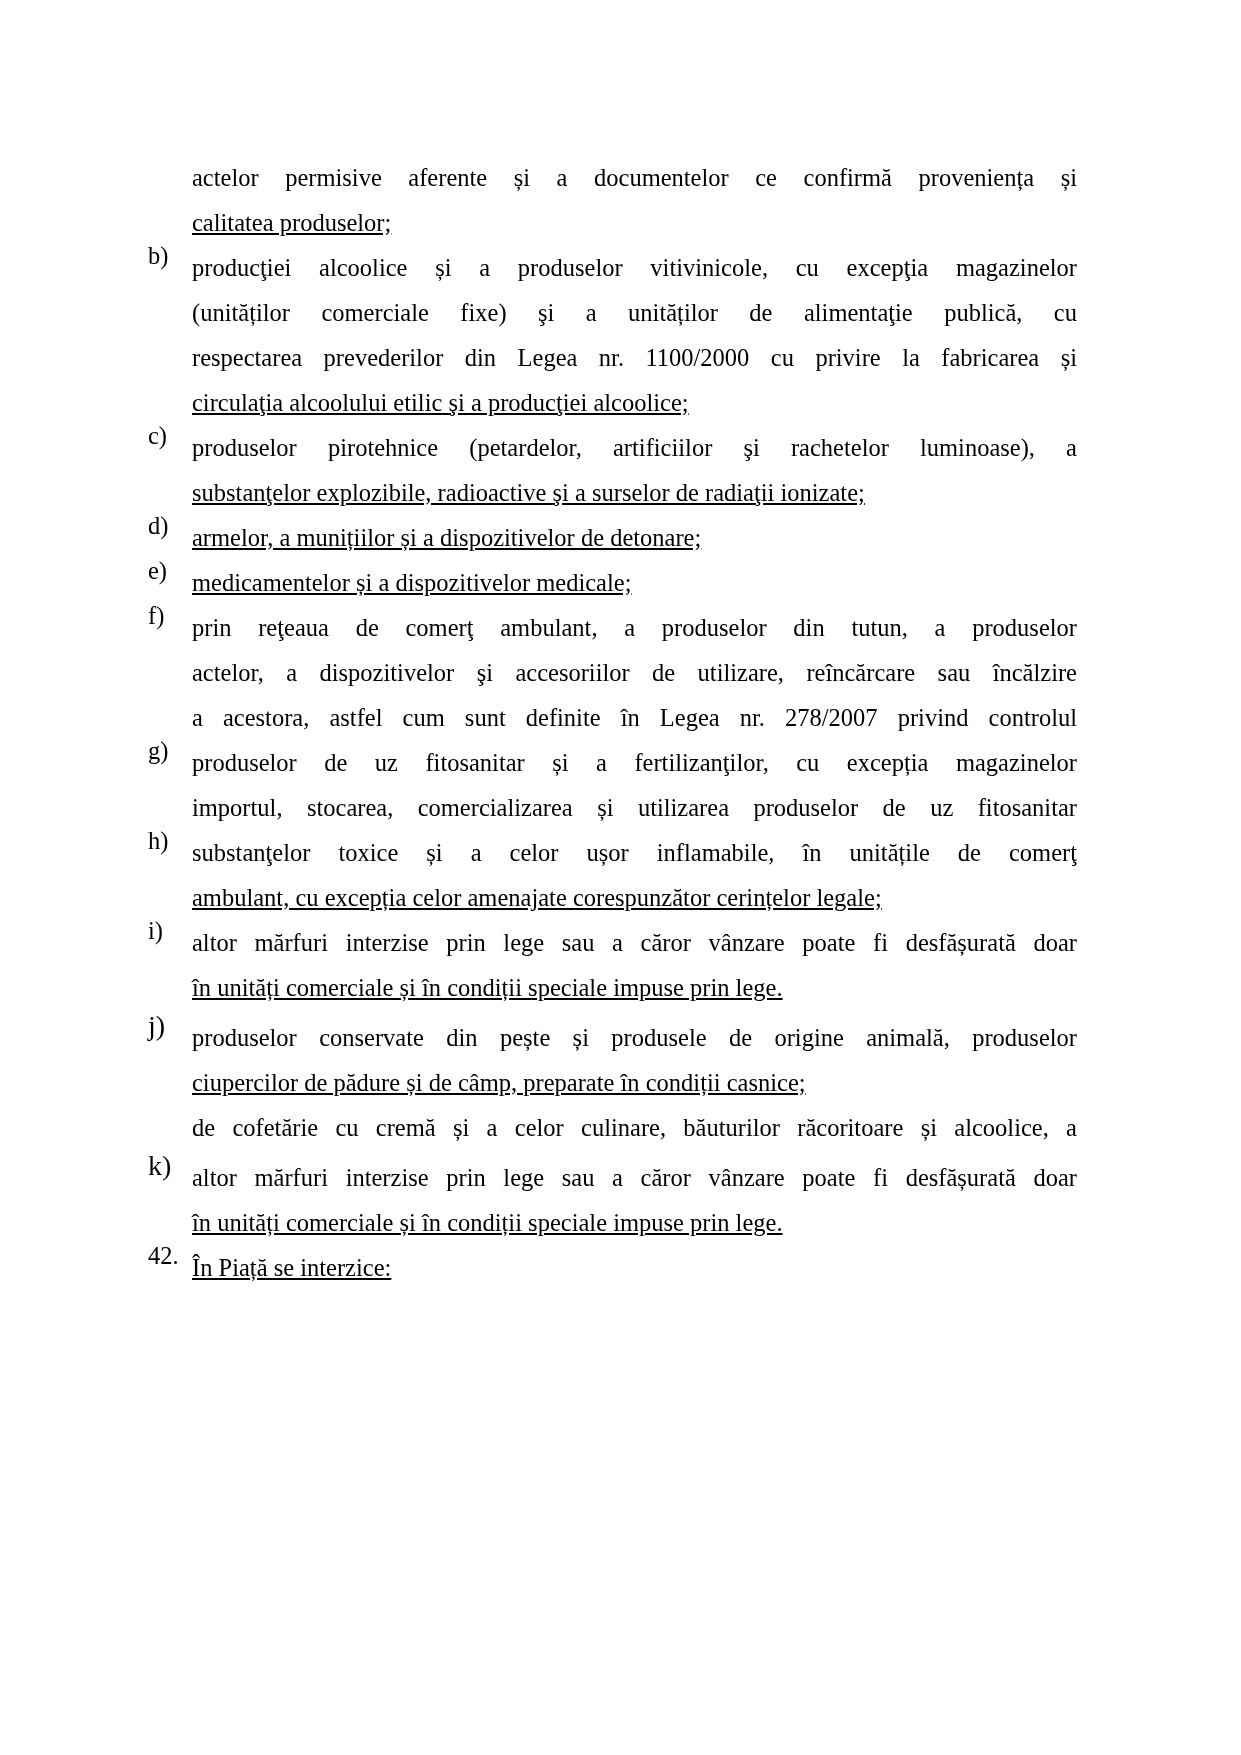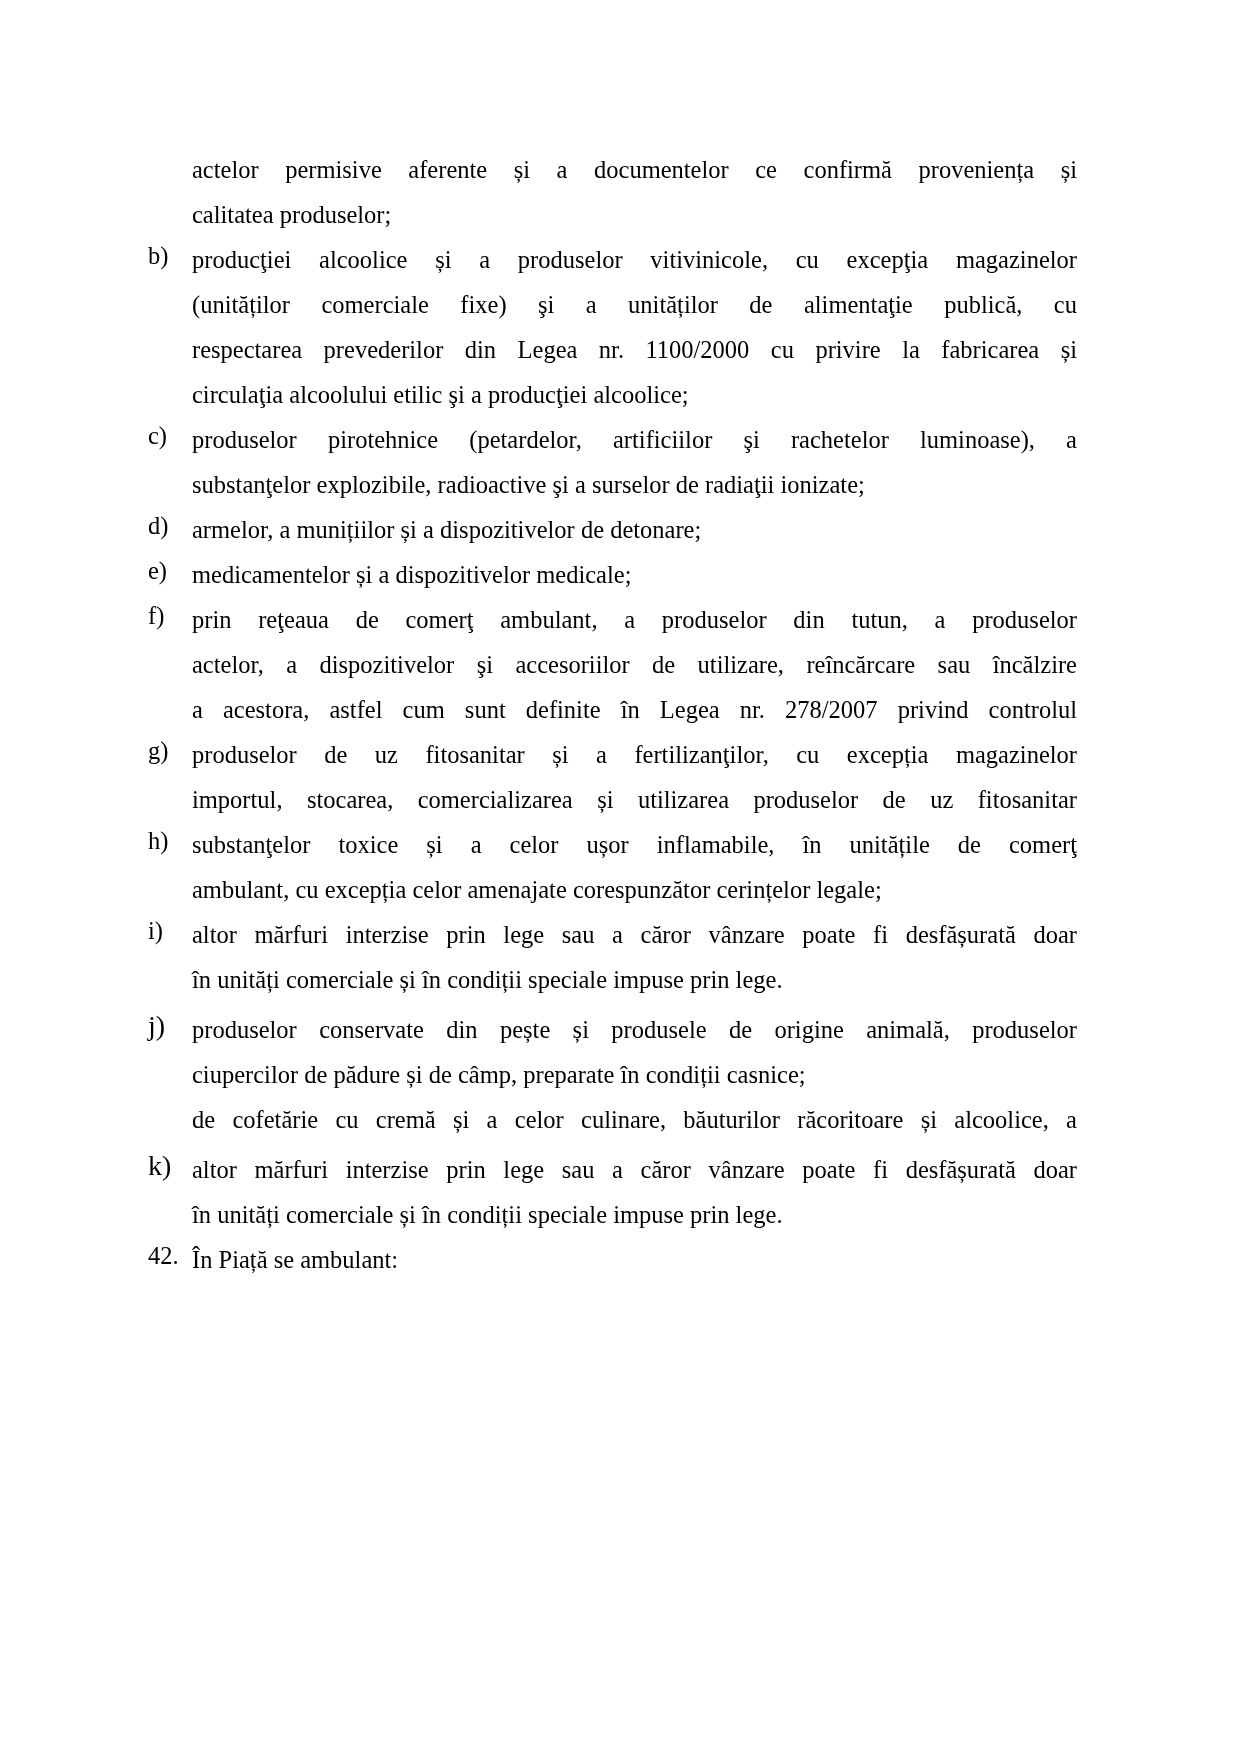--- a/index.html
+++ b/index.html
@@ -34,26 +34,27 @@
       top: 0;
       width: 44px;
     }
     .line .label.big {
       font-size: 28px;
     }
     .line .text {
       position: absolute;
       left: 44px;
       right: 0;
-      top: 4px;
+      top: 12px;
       text-align: justify;
       text-align-last: justify;
     }
     .line .text.last {
       text-align-last: left;
+      text-decoration: underline;
     }
     .gap {
       height: 5px;
     }
   </style>
 </head>
 <body>
 
 <div class="page">
 
@@ -149,16 +150,16 @@
   <div class="line">
     <span class="label big">k)</span>
     <span class="text">altor mărfuri interzise prin lege sau a căror vânzare poate fi desfășurată doar</span>
   </div>
   <div class="line">
     <span class="text last">în unități comerciale și în condiții speciale impuse prin lege.</span>
   </div>
 
   <div class="line">
     <span class="label">42.</span>
-    <span class="text last">În Piață se ambulant:</span>
+    <span class="text last">În Piață se interzice:</span>
   </div>
 
 </div>
 
 </body></html>

